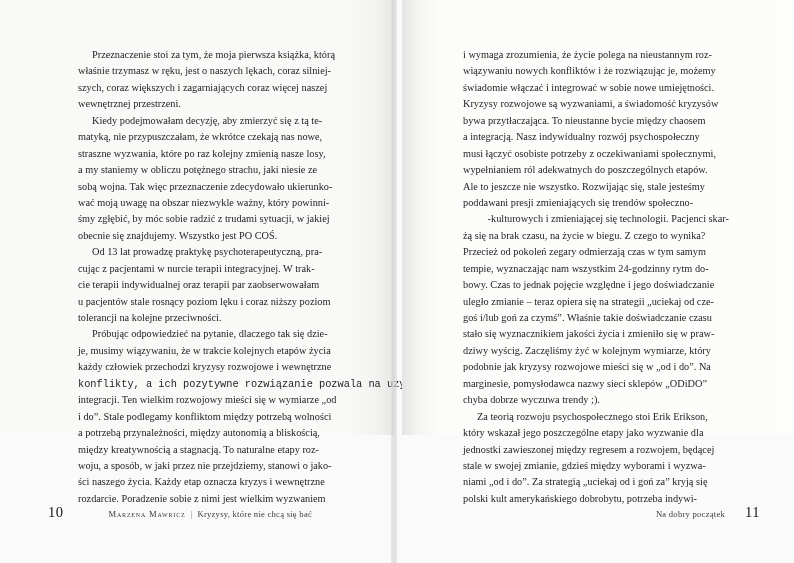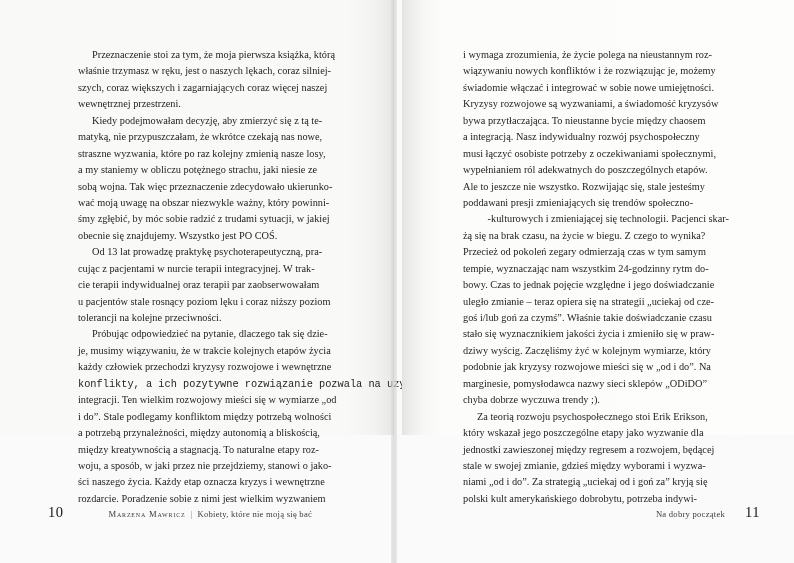--- a/index.html
+++ b/index.html
@@ -93,21 +93,21 @@
         <div class="text-line" style="word-spacing: 0px;">i do”. Stale podlegamy konfliktom między potrzebą wolności</div>
         <div class="text-line" style="word-spacing: 0px;">a potrzebą przynależności, między autonomią a bliskością,</div>
         <div class="text-line" style="word-spacing: 0px;">między kreatywnością a stagnacją. To naturalne etapy roz-</div>
         <div class="text-line" style="word-spacing: 0px;">woju, a sposób, w jaki przez nie przejdziemy, stanowi o jako-</div>
         <div class="text-line" style="word-spacing: 0px;">ści naszego życia. Każdy etap oznacza kryzys i wewnętrzne</div>
         <div class="text-line" style="word-spacing: 0px;">rozdarcie. Poradzenie sobie z nimi jest wielkim wyzwaniem</div>
       </div>
     <div class="footer" id="left-footer">
       <span class="page-num">10</span>
       <span class="running-text">
-        <span class="author">Marzena Mawricz</span><span class="sep">|</span><span>Kobiety, które nie moją się bać</span>
+        <span class="author">Marzena Mawricz</span><span class="sep">|</span><span>Kryzysy, które nie chcą się bać</span>
       </span>
     </div>
   </div>
 
   <div class="page" id="right-page">
     <div class="text-block" id="right-text">
         <div class="text-line" style="word-spacing: 0px;">i wymaga zrozumienia, że życie polega na nieustannym roz-</div>
         <div class="text-line" style="word-spacing: 0px;">wiązywaniu nowych konfliktów i że rozwiązując je, możemy</div>
         <div class="text-line" style="word-spacing: 0px;">świadomie włączać i integrować w sobie nowe umiejętności.</div>
         <div class="text-line" style="word-spacing: 0px;">Kryzysy rozwojowe są wyzwaniami, a świadomość kryzysów</div>

